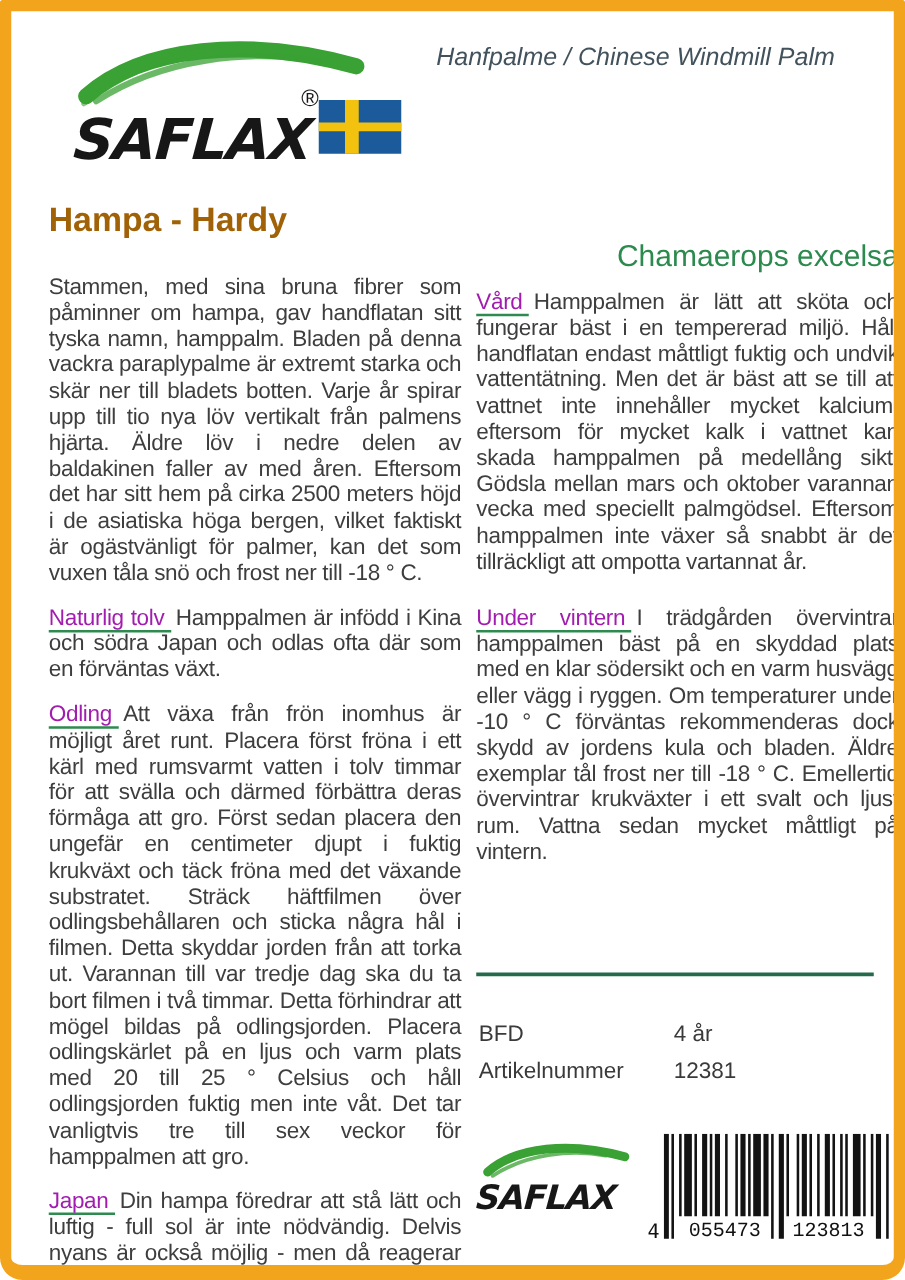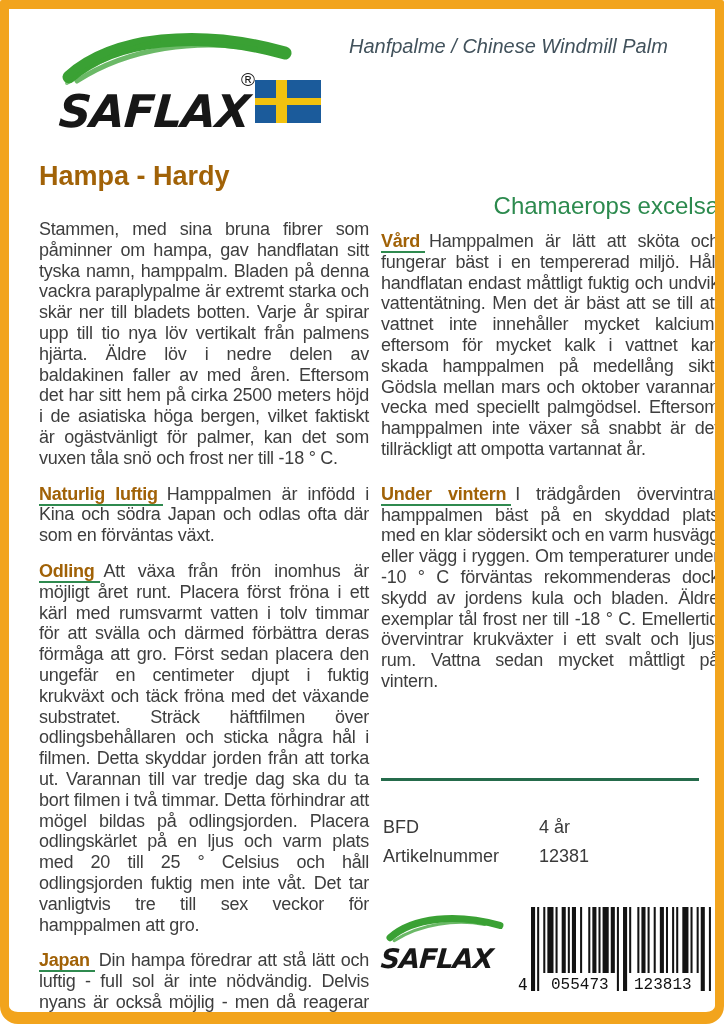--- a/index.html
+++ b/index.html
@@ -19,21 +19,21 @@
   .flag .h{position:absolute;left:0;top:41%;width:100%;height:18%;background:#F2C20F;}
 
   .subtitle{position:absolute;right:16px;top:26px;width:350px;text-align:left;
             font-size:20px;color:#42525C;font-style:italic;}
 
   
   .col-left{position:absolute;left:30px;top:152px;width:330px;}
   .plant-title{font-size:27px;font-weight:700;color:#a16207;margin:0 0 27px 0;}
   .body-text{font-size:18px;line-height:20.8px;letter-spacing:-0.25px;color:#3E3E3E;
              text-align:justify;margin:0 0 15px 0;}
-  .sec-head{font-weight:700;color:#a16207;border-bottom:2px solid #2F8A4F;
+  .sec-head{font-weight:400;color:#a21caf;border-bottom:2px solid #2F8A4F;
             padding-right:5px;margin-right:4px;white-space:nowrap;}
 
   .col-right{position:absolute;left:372px;top:183px;width:338px;}
   .species{font-size:24px;color:#2C8A4E;text-align:right;margin:0 0 11px 0;font-weight:400;}
   .col-right .body-text.gap{margin-bottom:24px;}
 
   
   .divider{position:absolute;left:372px;top:769px;width:318px;height:3px;background:#256B4B;}
   .info{position:absolute;left:374px;top:808px;width:336px;display:grid;
         grid-template-columns:156px 1fr;row-gap:8px;font-size:18px;color:#3A3A3A;}
@@ -70,21 +70,21 @@
       </span>
   </div>
 
   <div class="subtitle">Hanfpalme / Chinese Windmill Palm</div>
 
   <div class="col-left">
     <h1 class="plant-title">Hampa - Hardy</h1>
     <p class="body-text">Stammen, med sina bruna fibrer som påminner om hampa, gav handflatan sitt tyska namn, hamppalm. Bladen på denna vackra paraplypalme är extremt starka och skär ner till bladets botten. Varje år spirar upp till tio nya löv vertikalt från palmens hjärta. Äldre löv i nedre delen av baldakinen faller av med åren. Eftersom det har sitt hem på cirka 2500 meters höjd i de asiatiska höga bergen, vilket faktiskt är ogästvänligt för palmer, kan det som vuxen tåla snö och frost ner till -18 ° C.</p>
 
     <p class="body-text">
-      <span class="sec-head">Naturlig luftig</span><span>Hamppalmen är infödd i Kina och södra Japan och odlas ofta där som en förväntas växt.</span>
+      <span class="sec-head">Naturlig tolv</span><span>Hamppalmen är infödd i Kina och södra Japan och odlas ofta där som en förväntas växt.</span>
     </p>
 
     <p class="body-text">
       <span class="sec-head">Odling</span><span>Att växa från frön inomhus är möjligt året runt. Placera först fröna i ett kärl med rumsvarmt vatten i tolv timmar för att svälla och därmed förbättra deras förmåga att gro. Först sedan placera den ungefär en centimeter djupt i fuktig krukväxt och täck fröna med det växande substratet. Sträck häftfilmen över odlingsbehållaren och sticka några hål i filmen. Detta skyddar jorden från att torka ut. Varannan till var tredje dag ska du ta bort filmen i två timmar. Detta förhindrar att mögel bildas på odlingsjorden. Placera odlingskärlet på en ljus och varm plats med 20 till 25 ° Celsius och håll odlingsjorden fuktig men inte våt. Det tar vanligtvis tre till sex veckor för hamppalmen att gro.</span>
     </p>
 
     <p class="body-text">
       <span class="sec-head">Japan</span><span>Din hampa föredrar att stå lätt och luftig - full sol är inte nödvändig. Delvis nyans är också möjlig - men då reagerar handflatan med långsammare tillväxt.</span>
     </p>
   </div>

